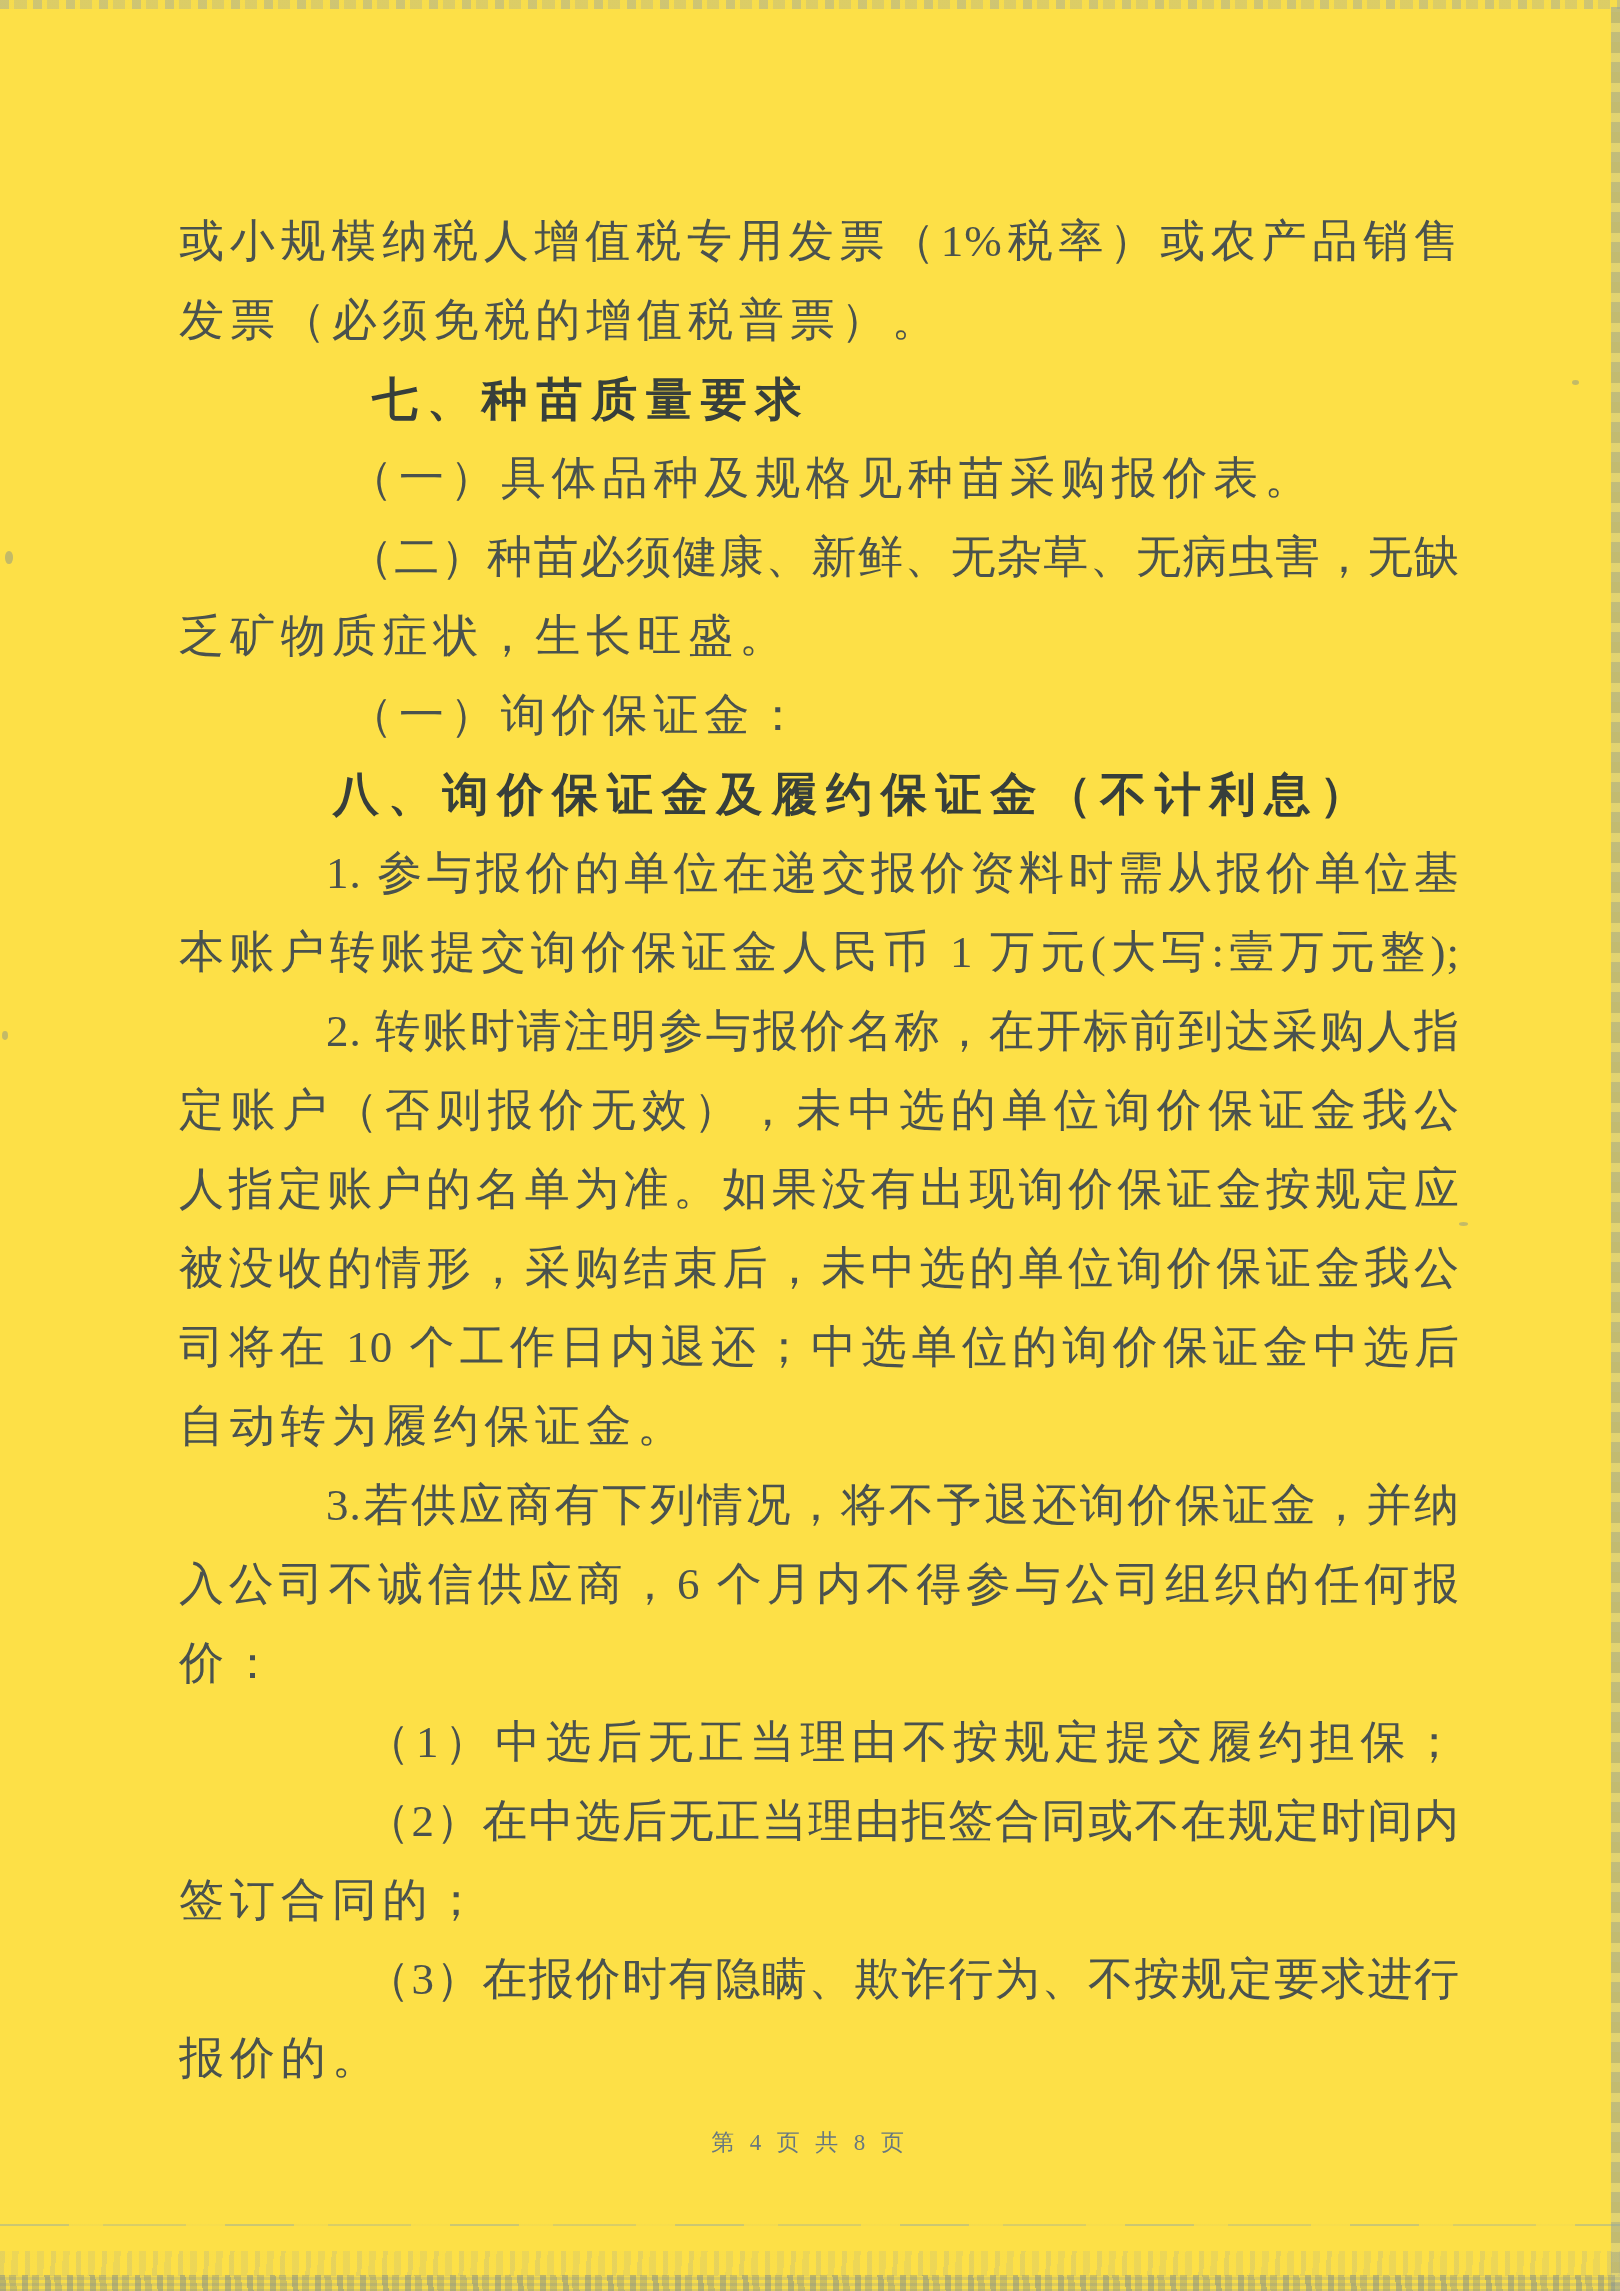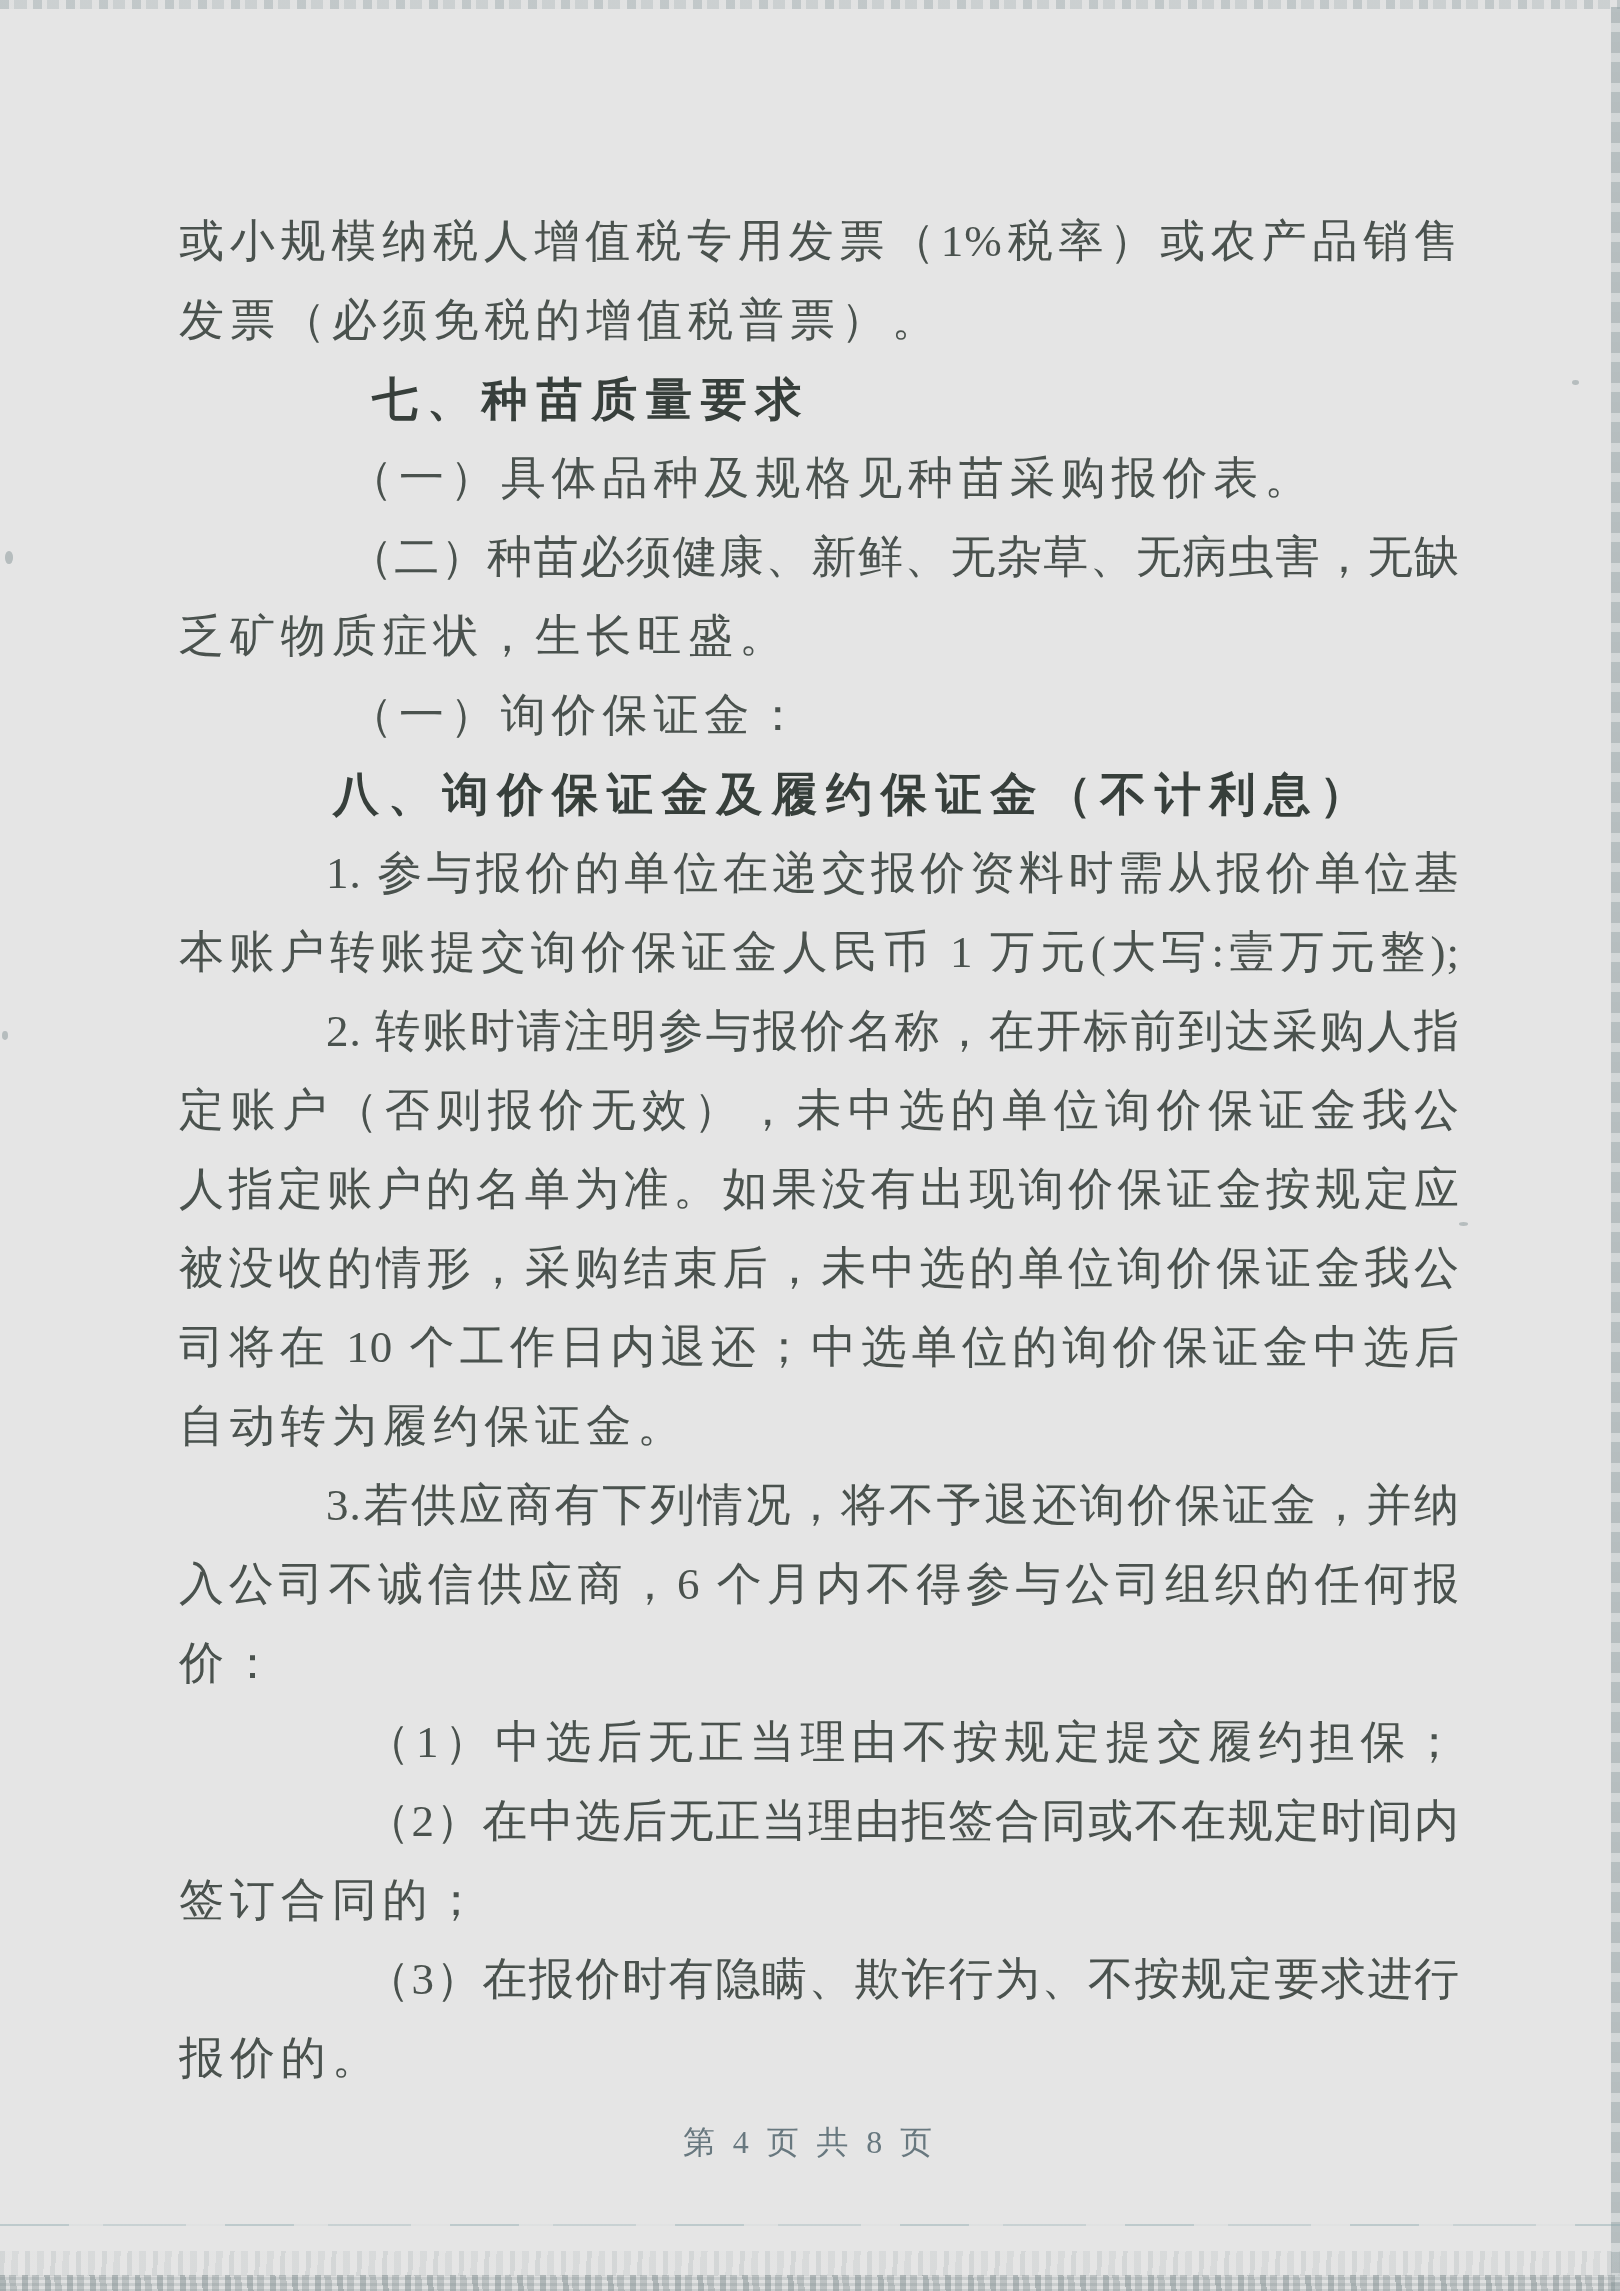--- a/index.html
+++ b/index.html
@@ -1,19 +1,19 @@
 <!DOCTYPE html>
 <html><head>
 <meta charset="utf-8">
 <style>
   html,body{margin:0;padding:0;background:#ffffff;}
   .page{
     position:relative;
     width:1620px;height:2292px;
-    background:#e5e5e5;
+    background:#fde047;
     overflow:hidden;
     font-family:"Liberation Serif","DejaVu Serif",serif;
   }
   
   .doc{
     position:absolute;left:179px;top:202px;width:1281px;
   }
   .ln{
     height:79px;line-height:79px;
     font-size:45px;color:#4a524e;
@@ -27,21 +27,21 @@
     font-weight:700;color:#373f3b;letter-spacing:8.8px;font-size:46px;
   }
   .i150{text-indent:147px;}
   .i157{text-indent:154px;}
   .i172{text-indent:169px;}
   .i190{text-indent:186px;}
   .i197{text-indent:193px;}
   
   .footer{
     position:absolute;left:0;top:2123px;width:100%;
-    text-align:center;font-size:32px;line-height:39px;
+    text-align:center;font-size:23px;line-height:39px;
     color:#68787f;letter-spacing:4.9px;
   }
   
   .edge-top{
     position:absolute;top:0;left:0;width:100%;height:8.8px;
     background:
       repeating-linear-gradient(90deg,
         rgba(150,164,167,.45) 0 8.8px, rgba(150,164,167,.07) 8.8px 13.7px,
         rgba(150,164,167,.32) 13.7px 26.5px, rgba(150,164,167,.05) 26.5px 33px);
   }

